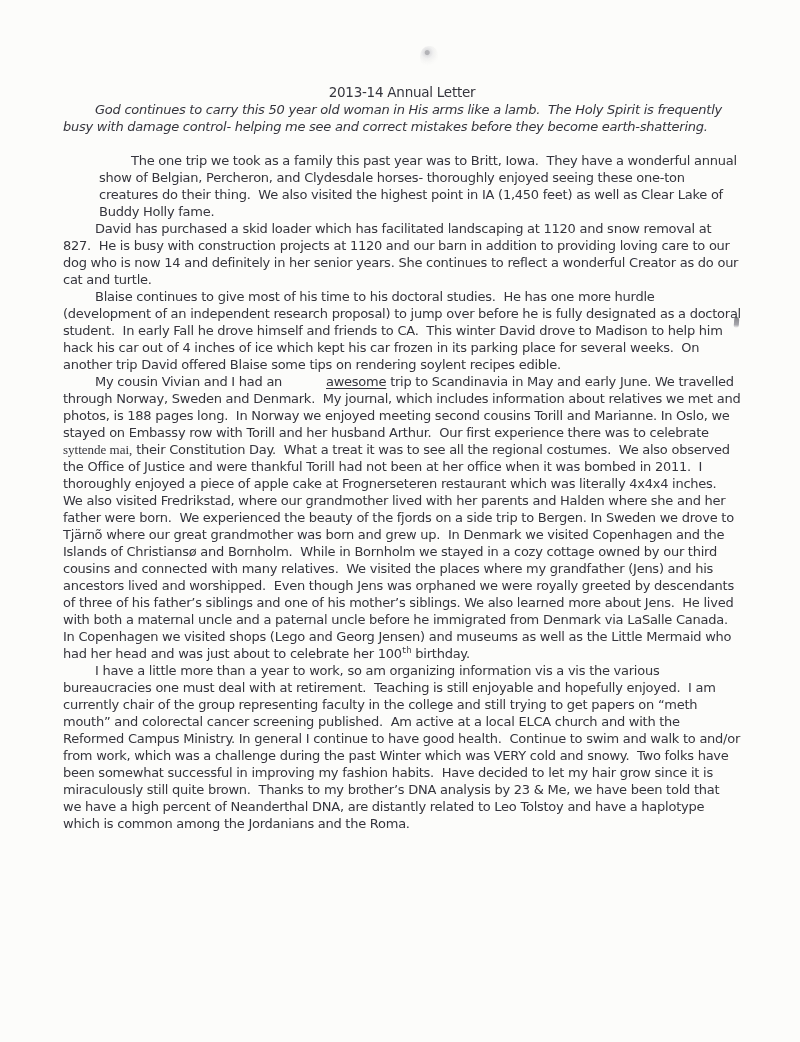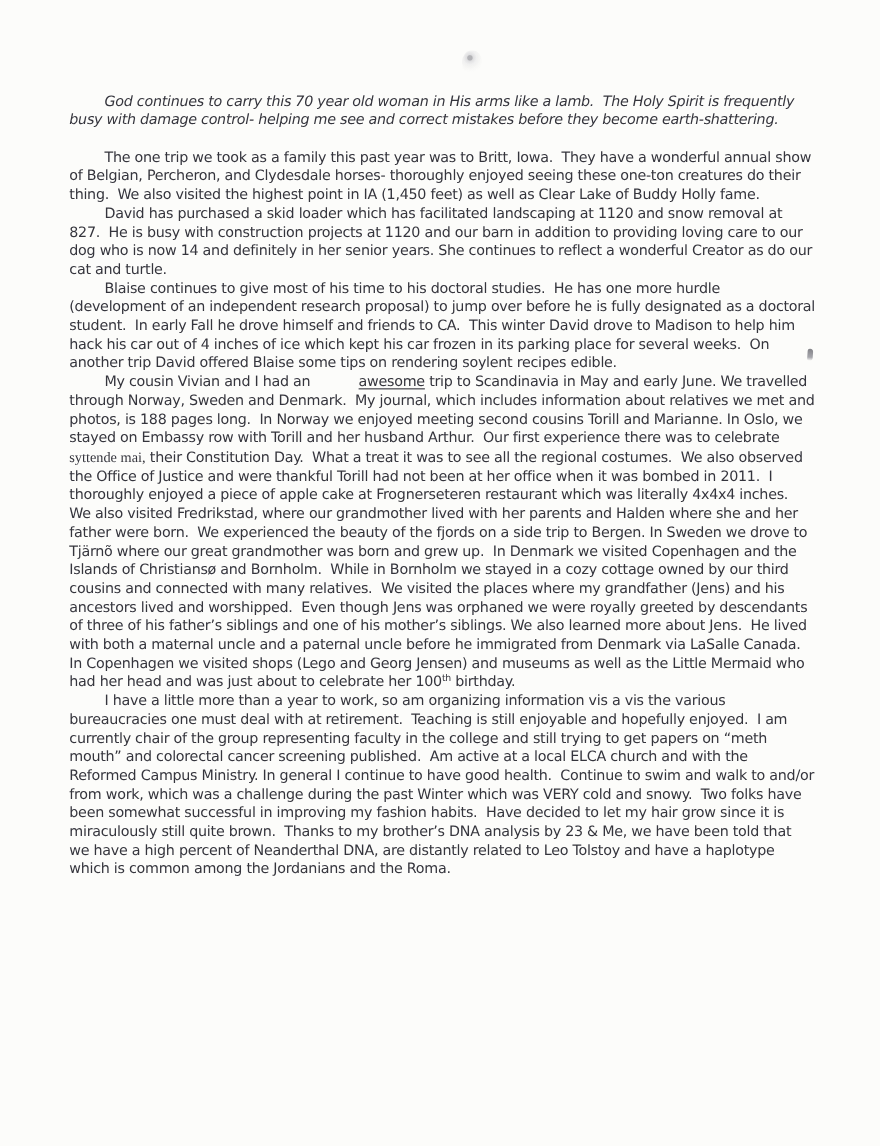--- a/index.html
+++ b/index.html
@@ -36,34 +36,36 @@
     margin: 0;
     text-indent: 32px;
     white-space: pre-wrap;
     text-align: left;
   }
   .para.italic {
     font-style: italic;
   }
   .para.space-before {
     margin-top: 17px;
+    margin-left: 36px;
   }
   .para .u {
     text-decoration: underline;
     text-underline-offset: 2px;
     margin-left: 40px;
   }
   .para .alt {
     font-family: Liberation Serif, serif;
     letter-spacing: 0;
   }
   .para sup {
     font-size: 8.5px;
     line-height: 0;
     vertical-align: super;
+    font-family: Liberation Mono, monospace;
   }
   
   .smudge {
     position: absolute;
     left: 420px;
     top: 46px;
     width: 18px;
     height: 22px;
     border-radius: 50% 45% 55% 50%;
     background:
@@ -84,22 +86,23 @@
 </style>
 </head>
 <body>
 
 <div class="page">
 
   <div class="smudge"></div>
   <div class="speck"></div>
 
   <div class="letter">
+    <h1 class="title">2013-14 Annual Letter</h1>
     <div>
-        <p class="para italic"><span>God continues to carry this 70 year old woman in His arms like a lamb.  The Holy Spirit is frequently busy with damage control- helping me see and correct mistakes before they become earth-shattering.</span></p>
+        <p class="para italic"><span>God continues to carry this 50 year old woman in His arms like a lamb.  The Holy Spirit is frequently busy with damage control- helping me see and correct mistakes before they become earth-shattering.</span></p>
         <p class="para space-before"><span>The one trip we took as a family this past year was to Britt, Iowa.  They have a wonderful annual show of Belgian, Percheron, and Clydesdale horses- thoroughly enjoyed seeing these one-ton creatures do their thing.  We also visited the highest point in IA (1,450 feet) as well as Clear Lake of Buddy Holly fame.</span></p>
         <p class="para"><span>David has purchased a skid loader which has facilitated landscaping at 1120 and snow removal at 827.  He is busy with construction projects at 1120 and our barn in addition to providing loving care to our dog who is now 14 and definitely in her senior years. She continues to reflect a wonderful Creator as do our cat and turtle.</span></p>
         <p class="para"><span>Blaise continues to give most of his time to his doctoral studies.  He has one more hurdle (development of an independent research proposal) to jump over before he is fully designated as a doctoral student.  In early Fall he drove himself and friends to CA.  This winter David drove to Madison to help him hack his car out of 4 inches of ice which kept his car frozen in its parking place for several weeks.  On another trip David offered Blaise some tips on rendering soylent recipes edible.</span></p>
         <p class="para"><span>My cousin Vivian and I had an </span><span class="u">awesome</span><span> trip to Scandinavia in May and early June. We travelled through Norway, Sweden and Denmark.  My journal, which includes information about relatives we met and photos, is 188 pages long.  In Norway we enjoyed meeting second cousins Torill and Marianne. In Oslo, we stayed on Embassy row with Torill and her husband Arthur.  Our first experience there was to celebrate </span><span class="alt">syttende mai,</span><span> their Constitution Day.  What a treat it was to see all the regional costumes.  We also observed the Office of Justice and were thankful Torill had not been at her office when it was bombed in 2011.  I thoroughly enjoyed a piece of apple cake at Frognerseteren restaurant which was literally 4x4x4 inches.  We also visited Fredrikstad, where our grandmother lived with her parents and Halden where she and her father were born.  We experienced the beauty of the fjords on a side trip to Bergen. In Sweden we drove to Tjärnõ where our great grandmother was born and grew up.  In Denmark we visited Copenhagen and the Islands of Christiansø and Bornholm.  While in Bornholm we stayed in a cozy cottage owned by our third cousins and connected with many relatives.  We visited the places where my grandfather (Jens) and his ancestors lived and worshipped.  Even though Jens was orphaned we were royally greeted by descendants of three of his father’s siblings and one of his mother’s siblings. We also learned more about Jens.  He lived with both a maternal uncle and a paternal uncle before he immigrated from Denmark via LaSalle Canada.  In Copenhagen we visited shops (Lego and Georg Jensen) and museums as well as the Little Mermaid who had her head and was just about to celebrate her 100</span><sup>th</sup><span> birthday.</span></p>
         <p class="para"><span>I have a little more than a year to work, so am organizing information vis a vis the various bureaucracies one must deal with at retirement.  Teaching is still enjoyable and hopefully enjoyed.  I am currently chair of the group representing faculty in the college and still trying to get papers on “meth mouth” and colorectal cancer screening published.  Am active at a local ELCA church and with the Reformed Campus Ministry. In general I continue to have good health.  Continue to swim and walk to and/or from work, which was a challenge during the past Winter which was VERY cold and snowy.  Two folks have been somewhat successful in improving my fashion habits.  Have decided to let my hair grow since it is miraculously still quite brown.  Thanks to my brother’s DNA analysis by 23 &amp; Me, we have been told that we have a high percent of Neanderthal DNA, are distantly related to Leo Tolstoy and have a haplotype which is common among the Jordanians and the Roma.</span></p>
       </div>
   </div>
 
 </div>
 

